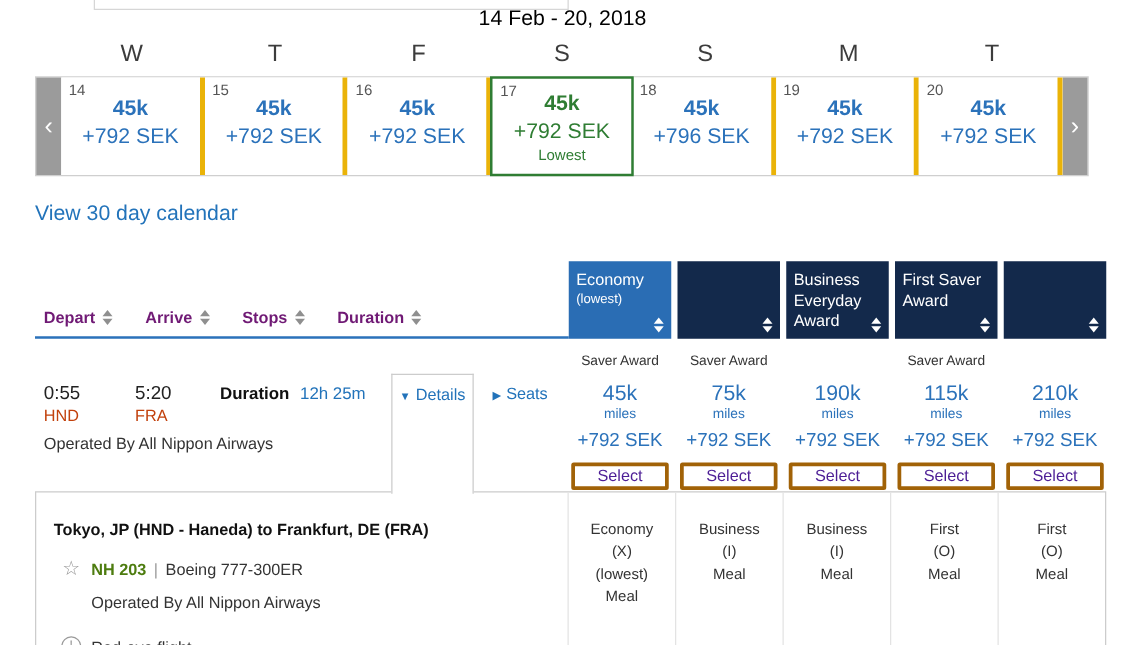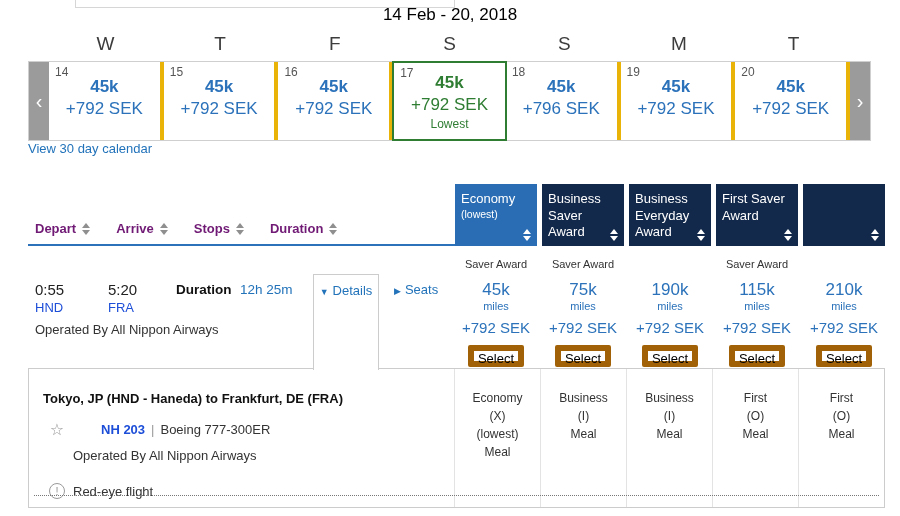--- a/index.html
+++ b/index.html
@@ -21,21 +21,21 @@
     justify-content:center; font-size:20px; cursor:pointer; }
   .cell { flex:1; position:relative; background:#fff; border-right:4px solid #eab308;
     text-align:center; padding-top:14px; cursor:pointer; }
   .cell:last-of-type { border-right:none; }
   .cell .daynum { position:absolute; top:3px; left:6px; font-size:12px; color:#555; }
   .cell .miles { font-size:17px; font-weight:700; color:#2b72ba; line-height:1.3; }
   .cell .price { font-size:17px; color:#2b72ba; line-height:1.3; }
   .cell.selected { border:2px solid #2f7d33; margin:-1px; z-index:1; padding-top:9px; }
   .cell.selected .miles, .cell.selected .price, .cell.selected .note { color:#2f7d33; }
   .cell .note { font-size:12px; line-height:1.4; }
-  .viewlink { margin:0 0 0 28px; color:#2273ba; font-size:13px; cursor:pointer; display:inline-block;text-align:right; }
+  .viewlink { margin:20px 0 0 28px; color:#2273ba; font-size:17px; cursor:pointer; display:inline-block;text-align:right; }
   
   .results-head { display:flex; margin:28px 0 0 28px; width:857px; height:62px; }
   .left-head { width:427px; display:flex; align-items:flex-end; gap:26px; padding:0 0 8px 7px;
     border-bottom:2px solid #2b72ba; }
   .sort-link { color:#701a75; font-size:13px; font-weight:700; display:inline-flex;
     align-items:center; cursor:pointer; }
   .sort-icon { display:inline-flex; flex-direction:column; align-items:center; margin-left:6px; }
   .tri-up { width:0; height:0; border-left:4px solid transparent; border-right:4px solid transparent;
     border-bottom:5px solid #8f8f8f; margin-bottom:2px; }
   .tri-down { width:0; height:0; border-left:4px solid transparent; border-right:4px solid transparent;
@@ -46,47 +46,47 @@
   .fare-head.hl { background:#2a6db4; }
   .fare-head .sub { font-size:10.5px; }
   .fare-head .sort-icon { position:absolute; right:6px; bottom:5px; }
   .fare-head .tri-up { border-bottom-color:#fff; }
   .fare-head .tri-down { border-top-color:#fff; }
   
   .flight-row { display:flex; margin-left:28px; width:857px; height:118px; margin-top:4px; }
   .flight-left { width:427px; position:relative; padding-top:30px; }
   .tblock { position:absolute; top:30px; }
   .tblock .time { font-size:15px; color:#222; line-height:1.3; }
-  .tblock .apt { font-size:13px; color:#1d4ed8; }
+  .tblock .apt { font-size:13px; color:#c2410c; }
   .pos-dep { left:7px; } .pos-arr { left:80px; }
   .stops { position:absolute; left:148px; top:32px; font-weight:700; font-size:13.5px; color:#111; }
   .duration { position:absolute; left:212px; top:32px; color:#2273ba; font-size:13.5px; }
   .operated { position:absolute; left:7px; top:72px; font-size:13px; color:#333; }
   .connector { position:absolute; left:285px; top:24px; bottom:-2px; width:66px; background:#fff;
     border:1px solid #ccc; border-bottom:none; z-index:2; text-align:center; padding-top:8px; }
   .dlink { color:#2273ba; font-size:13px; cursor:pointer; white-space:nowrap; }
   .caret { font-size:9px; margin-right:4px; }
   .seats { position:absolute; left:366px; top:32px; }
   .fare-cells { display:flex; gap:5px; }
   .fare-cell { width:82px; text-align:center; padding-top:8px; }
   .award-type { font-size:11px; color:#333; min-height:17px; }
   .fc-miles { font-size:17px; color:#2b72ba; margin-top:5px; line-height:1.15; }
   .fc-unit { font-size:11px; color:#2b72ba; }
   .fc-price { font-size:15px; color:#2b72ba; margin-top:7px; }
-  .select-btn { margin-top:9px; width:56px; height:22px; background:#fff; border:6px solid #a16207;
-    border-radius:2px; font-size:13px; color:#000000; cursor:pointer;
+  .select-btn { margin-top:9px; width:78px; height:22px; background:#fff; border:3px solid #a16207;
+    border-radius:2px; font-size:13px; color:#4c1d95; cursor:pointer;
     font-family:"Liberation Sans", sans-serif; }
   
   .panel { position:relative; margin-left:28px; width:857px; height:140px;
     border:1px solid #ccc; display:flex; background:#fff; }
   .panel-left { flex:1; }
   .route { font-weight:700; font-size:13px; color:#111; margin:22px 0 12px 14px; }
   .flightline { display:flex; align-items:center; margin:14px 0 0 12px; }
   .star-ico { color:#9a9a9a; font-size:16px; width:32px; text-align:center; }
-  .fl-num { font-weight:700; color:#1d4ed8;margin-left:28px; }
+  .fl-num { font-weight:700; color:#4d7c0f; }
   .fl-sep { color:#999; margin:0 6px; }
   .opline { margin:9px 0 0 44px; font-size:13px; }
   .redeye { display:flex; align-items:center; margin:20px 0 0 12px; }
   .warn-ico { width:16px; height:16px; border:1px solid #9a9a9a; border-radius:50%; color:#9a9a9a;
     font-size:11px; line-height:14px; text-align:center; margin:0 8px; }
   .panel-cols { width:430px; display:flex; }
   .panel-col { flex:1; border-left:1px solid #e3e3e3; text-align:center; padding-top:20px;
     font-size:12px; line-height:1.5; color:#333; }
   .panel-col .meal { }
   .dotted { position:absolute; left:5px; right:5px; top:126px; border-top:1px dotted #777; }
@@ -191,21 +191,20 @@
   <div class="fare-heads">
     <div class="fare-head hl">
       <div>Economy</div>
       <div class="sub">(lowest)</div>
       <span class="sort-icon">
           <span class="tri-up"></span>
           <span class="tri-down"></span>
         </span>
     </div>
     <div class="fare-head">
-      <div>Business Saver Award</div>
       <span class="sort-icon">
           <span class="tri-up"></span>
           <span class="tri-down"></span>
         </span>
     </div>
     <div class="fare-head">
       <div>Business Everyday Award</div>
       <span class="sort-icon">
           <span class="tri-up"></span>
           <span class="tri-down"></span>

